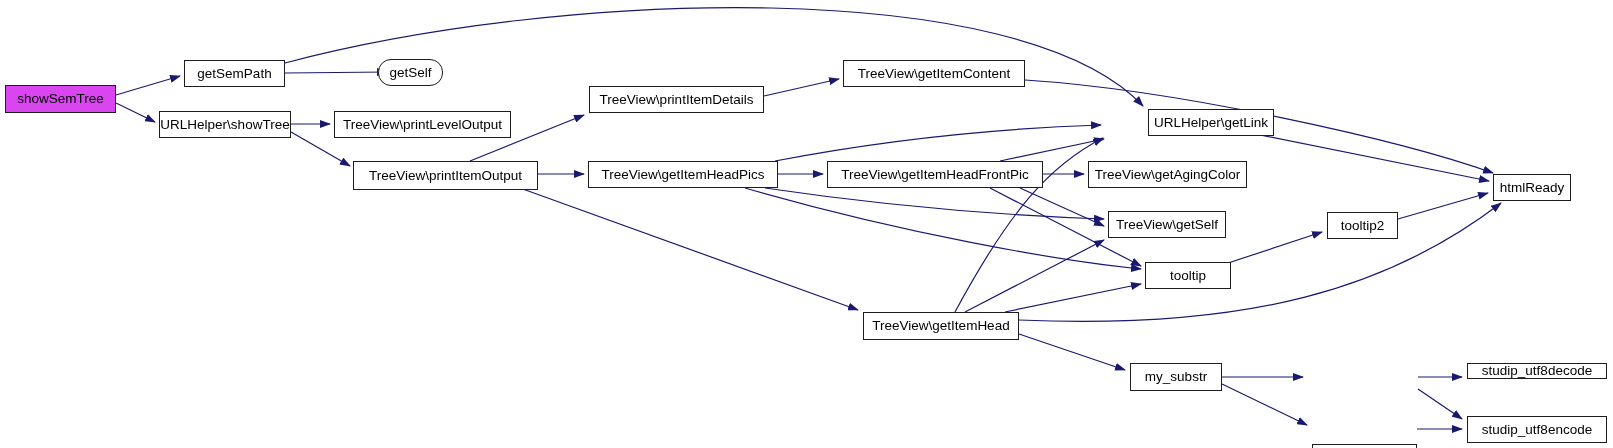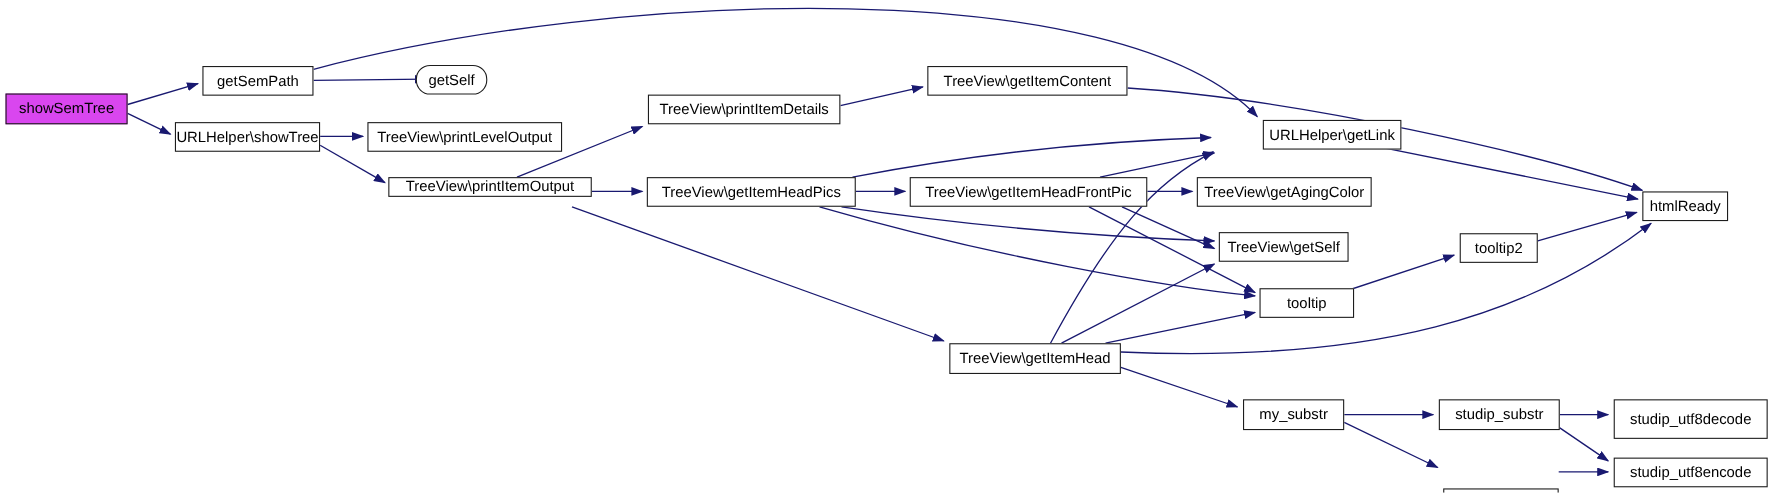--- a/index.html
+++ b/index.html
@@ -78,30 +78,29 @@
       <path d="M1222,384 L1307,425" fill="none" stroke="#191970" stroke-width="1.2" marker-end="url(#arrow)"></path>
       <path d="M1418,377 L1462,377" fill="none" stroke="#191970" stroke-width="1.2" marker-end="url(#arrow)"></path>
       <path d="M1418,389 L1462,419" fill="none" stroke="#191970" stroke-width="1.2" marker-end="url(#arrow)"></path>
       <path d="M1417,429 L1462,429" fill="none" stroke="#191970" stroke-width="1.2" marker-end="url(#arrow)"></path>
     </svg>
     <div class="node highlight" style="left: 5px; top: 85px; width: 111px; height: 28px;">showSemTree</div>
     <div class="node" style="left: 184px; top: 60px; width: 101px; height: 27px;">getSemPath</div>
     <div class="node" style="left: 378px; top: 59px; width: 65px; height: 27px; border-radius: 13px;">getSelf</div>
     <div class="node" style="left: 159px; top: 111px; width: 132px; height: 27px;">URLHelper\showTree</div>
     <div class="node" style="left: 334px; top: 111px; width: 177px; height: 27px; text-align: center;">TreeView\printLevelOutput</div>
-    <div class="node" style="left: 353px; top: 161px; width: 185px; height: 18px;">TreeView\printItemOutput</div>
+    <div class="node" style="left: 353px; top: 161px; width: 185px; height: 29px;">TreeView\printItemOutput</div>
     <div class="node" style="left: 589px; top: 86px; width: 175px; height: 27px;">TreeView\printItemDetails</div>
     <div class="node" style="left: 843px; top: 60px; width: 182px; height: 27px;">TreeView\getItemContent</div>
     <div class="node" style="left: 588px; top: 161px; width: 190px; height: 27px;">TreeView\getItemHeadPics</div>
     <div class="node" style="left: 827px; top: 161px; width: 216px; height: 27px;">TreeView\getItemHeadFrontPic</div>
     <div class="node" style="left: 1105px; top: 109px; width: 126px; height: 27px; margin-left: 43px;">URLHelper\getLink</div>
     <div class="node" style="left: 1088px; top: 161px; width: 159px; height: 27px;">TreeView\getAgingColor</div>
     <div class="node" style="left: 1108px; top: 211px; width: 118px; height: 27px;">TreeView\getSelf</div>
     <div class="node" style="left: 1145px; top: 262px; width: 86px; height: 27px;">tooltip</div>
     <div class="node" style="left: 1327px; top: 212px; width: 71px; height: 27px;">tooltip2</div>
     <div class="node" style="left: 1493px; top: 174px; width: 78px; height: 27px;">htmlReady</div>
     <div class="node" style="left: 863px; top: 312px; width: 156px; height: 28px;">TreeView\getItemHead</div>
     <div class="node" style="left: 1130px; top: 363px; width: 92px; height: 28px;">my_substr</div>
-    <div class="node" style="left: 1308px; top: 363px; width: 110px; height: 28px;">studip_substr</div>
-    <div class="node" style="left: 1467px; top: 363px; width: 140px; height: 36px;">studip_utf8decode</div>
+    <div class="node" style="left: 1467px; top: 363px; width: 140px; height: 16px;">studip_utf8decode</div>
     <div class="node" style="left: 1312px; top: 416px; width: 105px; height: 27px; margin-top: 28px;">studip_strlen</div>
     <div class="node" style="left: 1467px; top: 416px; width: 140px; height: 27px;">studip_utf8encode</div>
   </div>
 
 </body></html>

